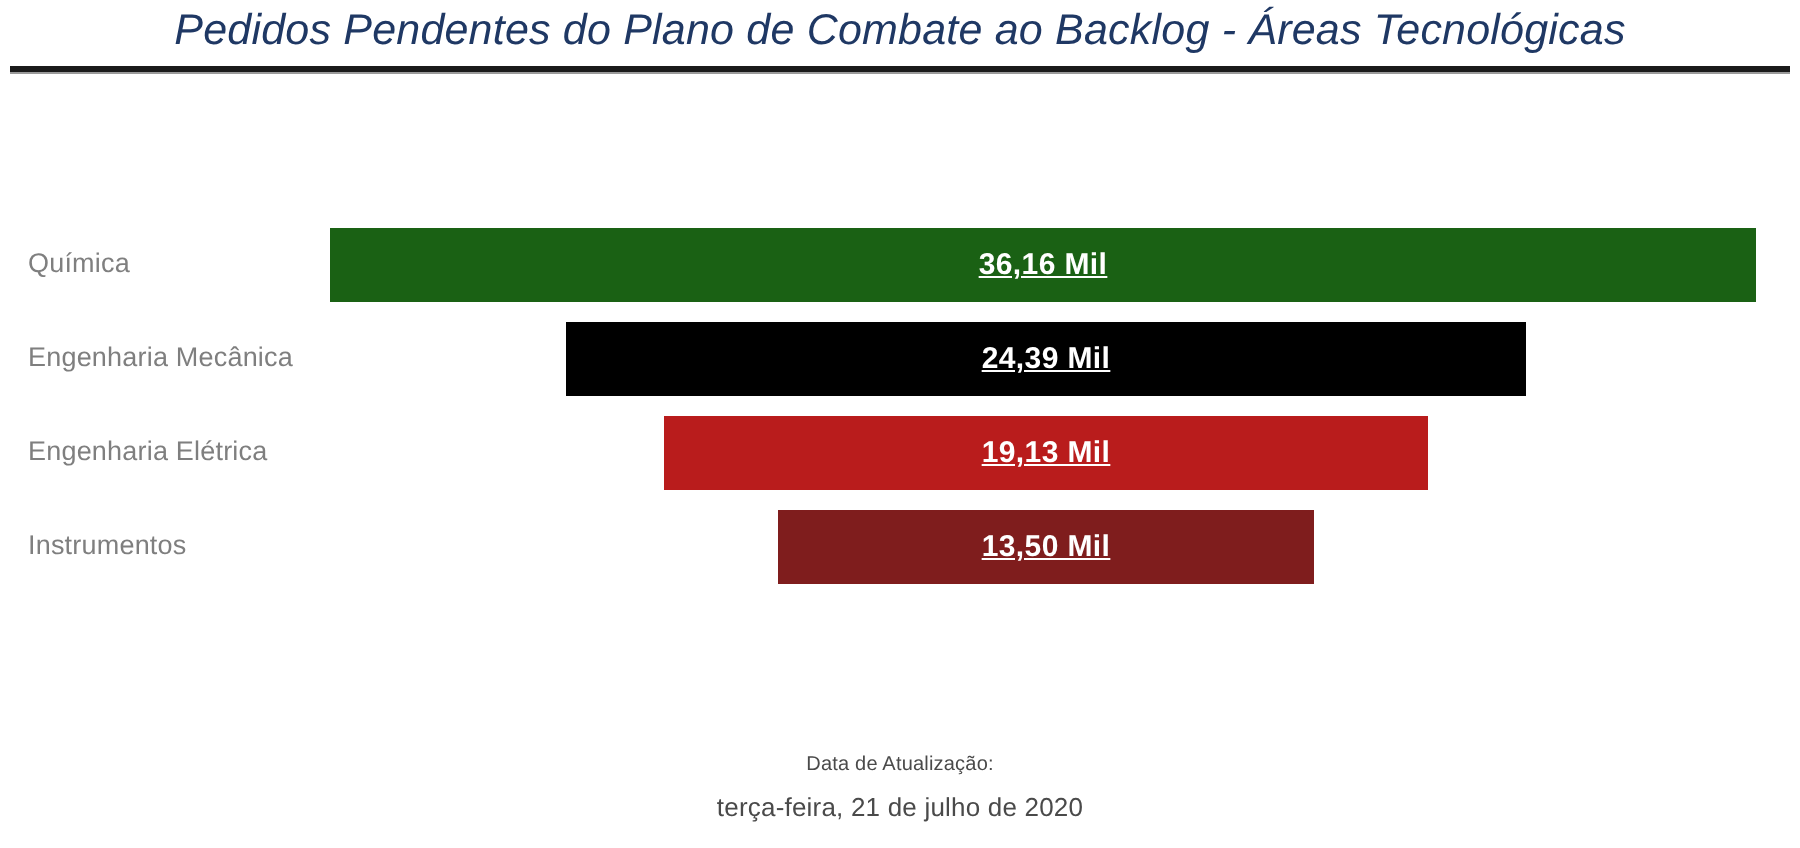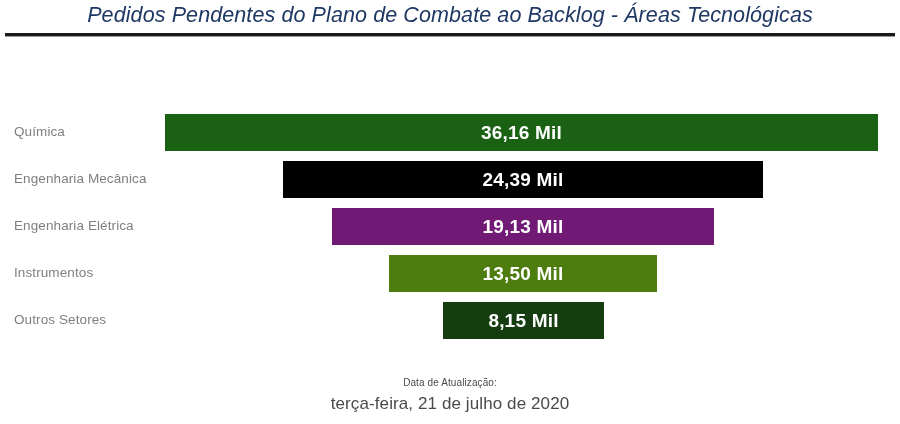--- a/index.html
+++ b/index.html
@@ -86,25 +86,26 @@
   .bar {
     position: absolute;
     top: 2px;
     height: 37px;
     box-sizing: border-box;
     display: flex;
     align-items: center;
     justify-content: center;
   }
   .bar-value {
-    font-size: 19px;
+    font-size: 15px;
     font-weight: bold;
     color: #ffffff;
     letter-spacing: 0.2px;
     white-space: nowrap;
+    text-decoration: underline;
   }
 
   
   .bar.b0 { left: 165px; width: 713px; }
   .bar.b1 { left: 283px; width: 480px; }
   .bar.b2 { left: 332px; width: 382px; }
   .bar.b3 { left: 389px; width: 268px; }
   .bar.b4 { left: 443px; width: 161px; }
 
   
@@ -115,21 +116,21 @@
     width: 900px;
     text-align: center;
   }
   .footer-title {
     font-size: 10px;
     color: #4a4a4a;
     line-height: 22px;
     letter-spacing: 0.1px;
   }
   .footer-date {
-    font-size: 17px;
+    font-size: 13px;
     color: #4a4a4a;
     line-height: 20px;
     letter-spacing: 0.1px;
   }
 </style>
 </head>
 <body>
 
 <div class="chart-root">
 
@@ -149,38 +150,32 @@
 
     <div class="funnel-row r1">
       <span class="cat-label">Engenharia Mecânica</span>
       <div class="bar b1" style="background-color: #000000;">
         <span class="bar-value">24,39 Mil</span>
       </div>
     </div>
 
     <div class="funnel-row r2">
       <span class="cat-label">Engenharia Elétrica</span>
-      <div class="bar b2" style="background-color: #701a75;">
+      <div class="bar b2" style="background-color: #b91c1c;">
         <span class="bar-value">19,13 Mil</span>
       </div>
     </div>
 
     <div class="funnel-row r3">
       <span class="cat-label">Instrumentos</span>
-      <div class="bar b3" style="background-color: #4d7c0f; justify-content: center;">
+      <div class="bar b3" style="background-color: #7f1d1d; justify-content: center;">
         <span class="bar-value">13,50 Mil</span>
       </div>
     </div>
 
-    <div class="funnel-row r4">
-      <span class="cat-label">Outros Setores</span>
-      <div class="bar b4" style="background-color: rgb(21, 61, 16);">
-        <span class="bar-value">8,15 Mil</span>
-      </div>
-    </div>
 
   </div>
 
   <div class="footer">
     <div class="footer-title">Data de Atualização:</div>
     <div class="footer-date">terça-feira, 21 de julho de 2020</div>
   </div>
 
 </div>
 

